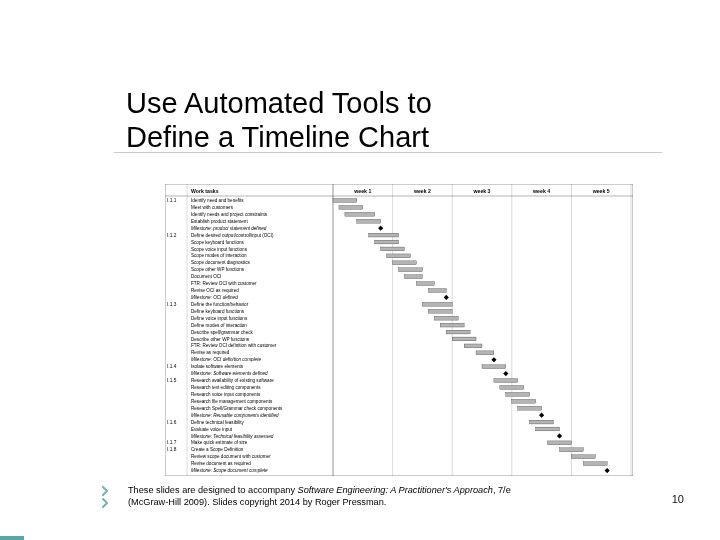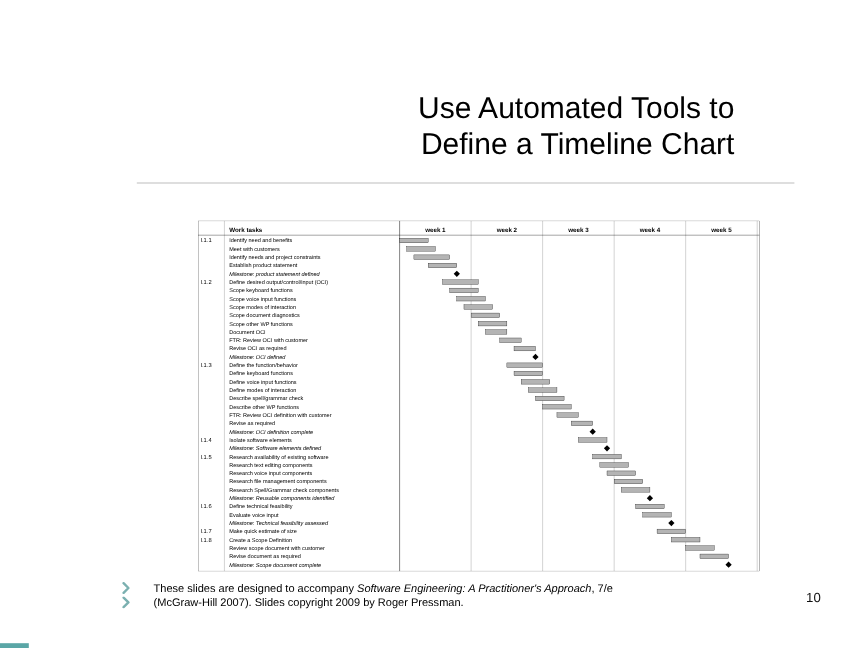--- a/index.html
+++ b/index.html
@@ -28,26 +28,25 @@
     width: 24px;
     background: #5aa6a6;
   }
   .title-block {
     position: absolute;
     left: 114px;
     top: 74px;
     width: 500px;
   }
   .title-block h1 {
-    margin: 2px;
-    font-size: 25px;
+    margin: 12px;
+    font-size: 29px;
     font-weight: 400;
     line-height: 1.18;
     letter-spacing: 0px;
-    text-align: right;
   }
   .title-rule {
     position: absolute;
     left: 114px;
     right: 58px;
     top: 152px;
     height: 0;
     border-top: 1px solid #c8c8c8;
   }
   .chart-img {
@@ -286,17 +285,17 @@
         <text x="26" y="281.2125" class="ch-task">Revise document as required</text>
         <rect x="418.32" y="277.70812499999994" width="23.840000000000032" height="3.8087500000000003" class="bar"></rect>
         <rect x="418.32" y="277.70812499999994" width="23.840000000000032" height="3.8087500000000003" class="bar-outline"></rect>
         <text x="26" y="288.1375" class="ch-ms">Milestone: Scope document complete</text>
         <polygon points="442.16,283.93749999999994 444.76000000000005,286.53749999999997 442.16,289.1375 439.56,286.53749999999997" class="diamond"></polygon>
       </svg>
   </div>
 
   <div class="footer">
     <span>These slides are designed to accompany </span><span class="book-title">Software Engineering: A Practitioner's Approach</span><span>, 7/e</span><br>
-    <span>(McGraw-Hill 2007). Slides copyright 2009 by Roger Pressman.</span>
+    <span>(McGraw-Hill 2009). Slides copyright 2014 by Roger Pressman.</span>
   </div>
 
   <div class="page-num">10</div>
 </div>
 
 </body></html>

